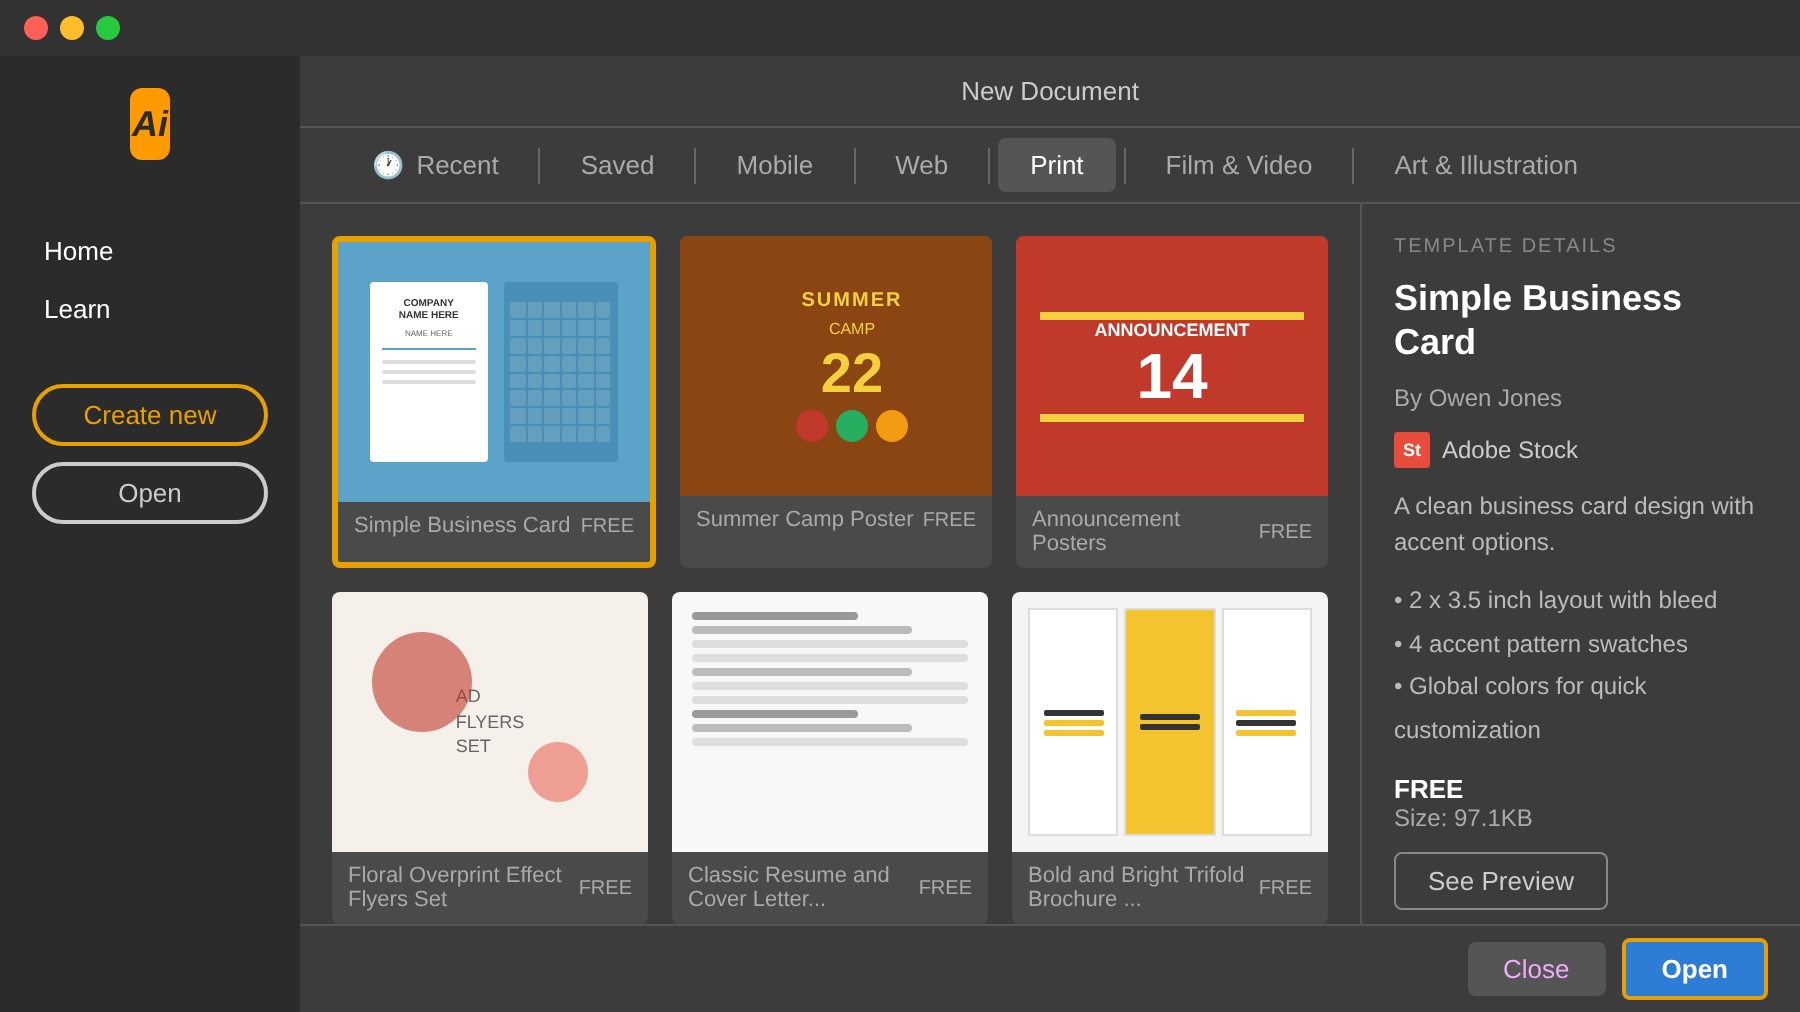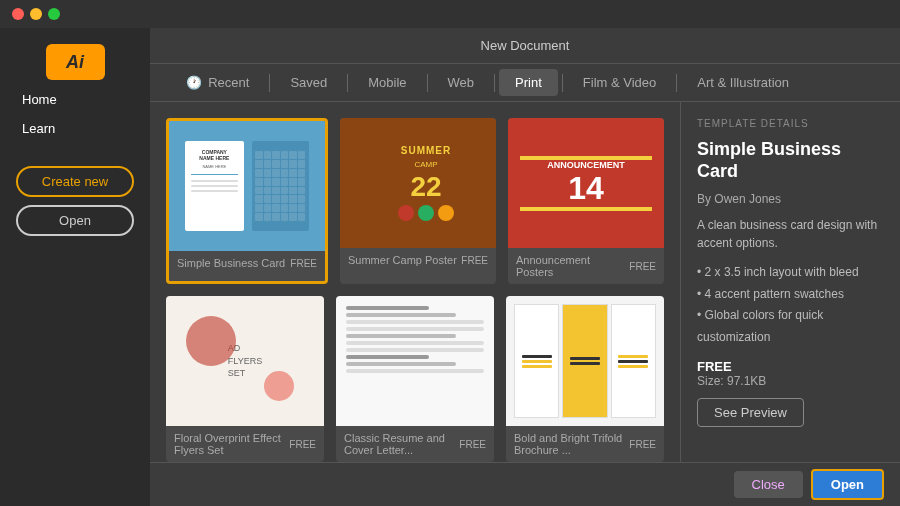--- a/index.html
+++ b/index.html
@@ -39,27 +39,27 @@
     .sidebar {
       position: absolute;
       top: 28px; left: 0; bottom: 0;
       width: 150px;
       background: #2b2b2b;
       display: flex;
       flex-direction: column;
       padding: 16px 0;
     }
     .ai-logo {
-      width: 59px; height: 36px;
+      width: 20px; height: 36px;
       background: #ff9a00;
       border-radius: 6px;
       display: flex;
       align-items: center;
       justify-content: center;
-      margin: 0 auto 6px;
+      margin: 0 auto 32px;
       font-weight: 900;
       font-size: 18px;
       color: #2b2b2b;
       font-style: italic;
     }
     .sidebar-nav {
       display: flex;
       flex-direction: column;
       gap: 2px;
       padding: 0 12px;
@@ -806,20 +806,24 @@
           </div>
         </div>
       </div>
 
     </div>
 
     <div class="details-panel">
       <div class="details-label">TEMPLATE DETAILS</div>
       <div class="details-title">Simple Business Card</div>
       <div class="details-author">By Owen Jones</div>
+      <div class="adobe-stock-badge">
+        <div class="st-badge">St</div>
+        <span class="adobe-stock-text">Adobe Stock</span>
+      </div>
       <div class="details-desc">A clean business card design with accent options.</div>
       <ul class="details-bullets">
         <li>2 x 3.5 inch layout with bleed</li>
         <li>4 accent pattern swatches</li>
         <li>Global colors for quick customization</li>
       </ul>
       <div>
         <div class="details-free">FREE</div>
         <div class="details-size">Size: 97.1KB</div>
       </div>

